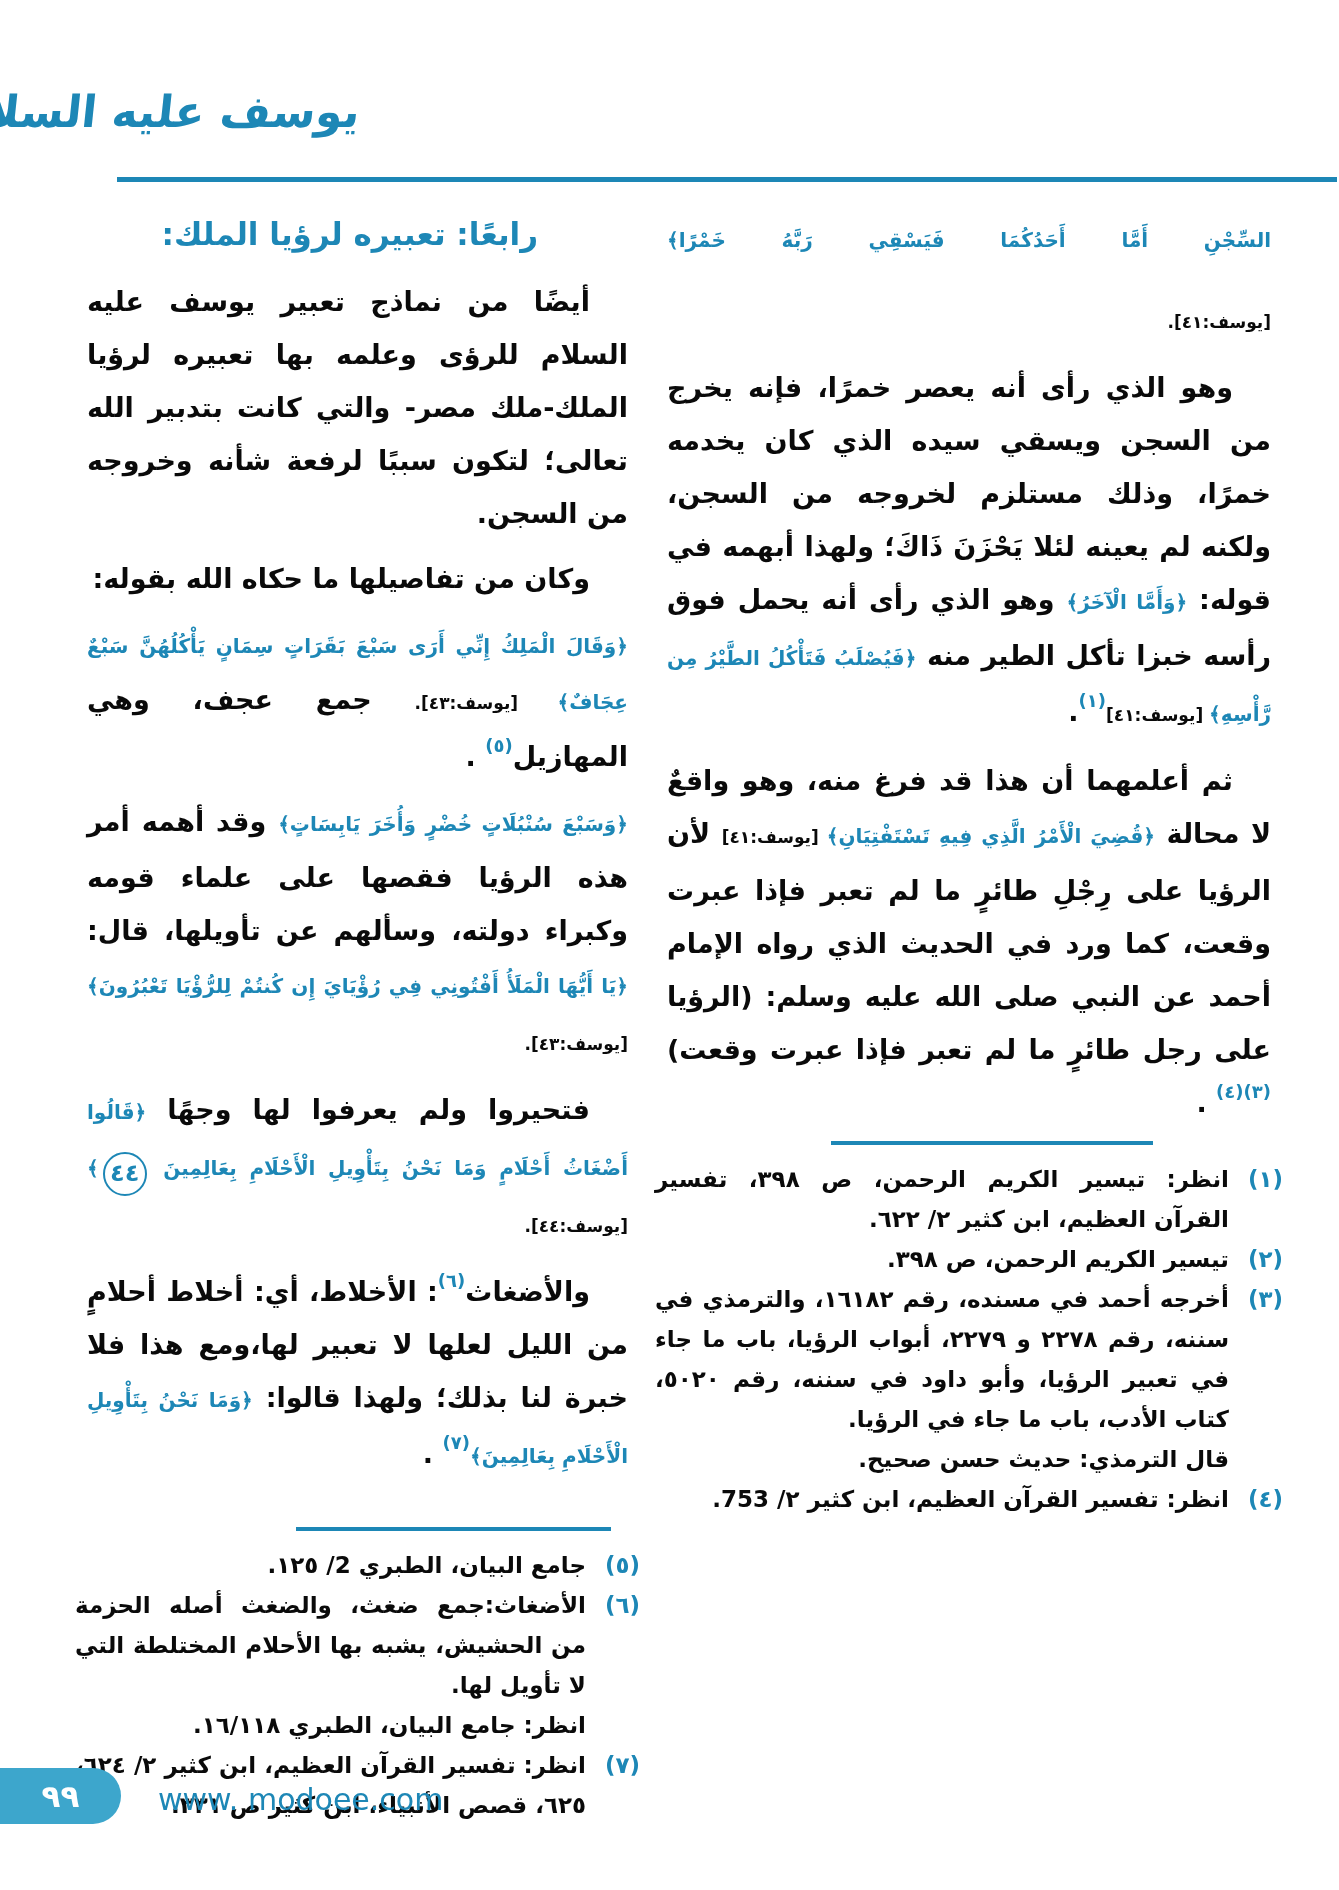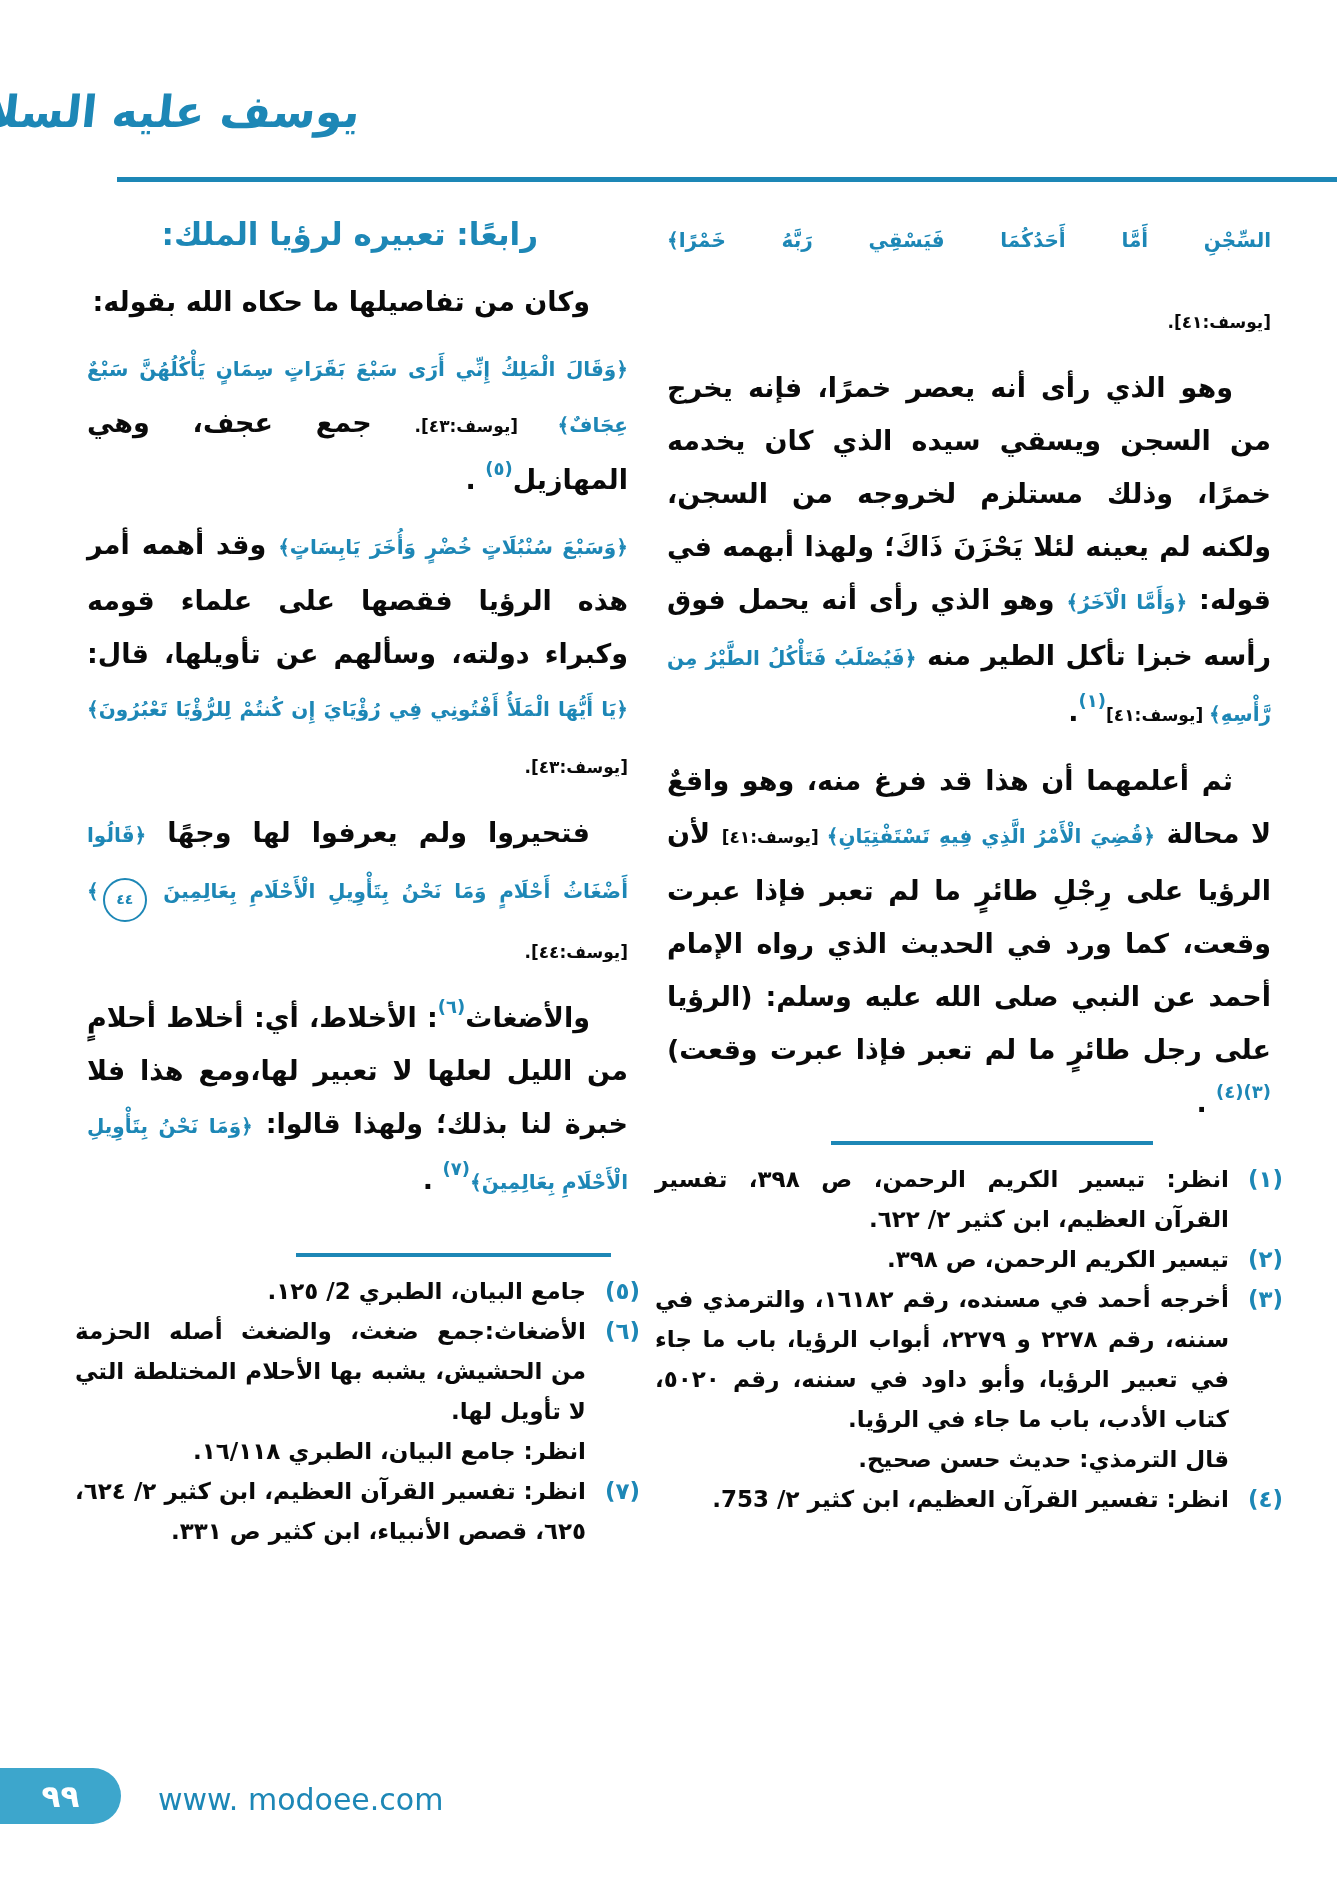--- a/index.html
+++ b/index.html
@@ -86,21 +86,21 @@
     vertical-align:14px;
     line-height:0;
   }
   .run-vn{
     display:inline-block;
     width:40px;height:40px;
     line-height:38px;
     border:2px solid var(--accent);
     border-radius:50%;
     color:var(--accent);
-    font-size:14px;
+    font-size:24px;
     text-align:center;
     text-indent:0;
     vertical-align:-6px;
     margin:0 4px;
   }
   
   .fn-sep{
     height:4px;
     background:var(--accent);
   }
@@ -190,20 +190,21 @@
           <div class="fn-item">
             <span class="fn-marker">(٤)</span>
             <span class="fn-text">انظر: تفسير القرآن العظيم، ابن كثير ٢/ 753.</span>
           </div>
         </div>
     </section>
 
     <section class="column col-left">
       <div class="blocks">
           <p class="para heading"><span class="run-hd">رابعًا: تعبيره لرؤيا الملك:</span></p>
+          <p class="para indent"><span class="run-n">أيضًا من نماذج تعبير يوسف عليه السلام للرؤى وعلمه بها تعبيره لرؤيا الملك-ملك مصر- والتي كانت بتدبير الله تعالى؛ لتكون سببًا لرفعة شأنه وخروجه من السجن.</span></p>
           <p class="para indent"><span class="run-n">وكان من تفاصيلها ما حكاه الله بقوله:</span></p>
           <p class="para"><span class="run-v">﴿وَقَالَ الْمَلِكُ إِنِّي أَرَى سَبْعَ بَقَرَاتٍ سِمَانٍ يَأْكُلُهُنَّ سَبْعٌ عِجَافٌ﴾</span><span class="run-r"> [يوسف:٤٣].</span><span class="run-n"> جمع عجف، وهي المهازيل</span><span class="run-f">(٥)</span><span class="run-n"> .</span></p>
           <p class="para"><span class="run-v">﴿وَسَبْعَ سُنْبُلَاتٍ خُضْرٍ وَأُخَرَ يَابِسَاتٍ﴾</span><span class="run-n"> وقد أهمه أمر هذه الرؤيا فقصها على علماء قومه وكبراء دولته، وسألهم عن تأويلها، قال: </span><span class="run-v">﴿يَا أَيُّهَا الْمَلَأُ أَفْتُونِي فِي رُؤْيَايَ إِن كُنتُمْ لِلرُّؤْيَا تَعْبُرُونَ﴾</span><span class="run-r"> [يوسف:٤٣].</span></p>
           <p class="para indent"><span class="run-n">فتحيروا ولم يعرفوا لها وجهًا </span><span class="run-v">﴿قَالُوا أَضْغَاثُ أَحْلَامٍ وَمَا نَحْنُ بِتَأْوِيلِ الْأَحْلَامِ بِعَالِمِينَ </span><span class="run-vn">٤٤</span><span class="run-v">﴾</span><span class="run-r"> [يوسف:٤٤].</span></p>
           <p class="para indent"><span class="run-n">والأضغاث</span><span class="run-f">(٦)</span><span class="run-n">: الأخلاط، أي: أخلاط أحلامٍ من الليل لعلها لا تعبير لها،ومع هذا فلا خبرة لنا بذلك؛ ولهذا قالوا: </span><span class="run-v">﴿وَمَا نَحْنُ بِتَأْوِيلِ الْأَحْلَامِ بِعَالِمِينَ﴾</span><span class="run-f">(٧)</span><span class="run-n"> .</span></p>
         </div>
       <div class="fn-sep sep-left"></div>
       <div class="footnotes">
           <div class="fn-item">
             <span class="fn-marker">(٥)</span>

